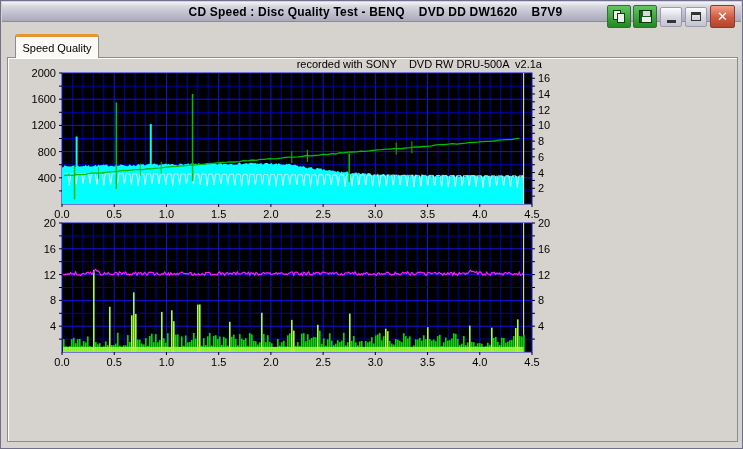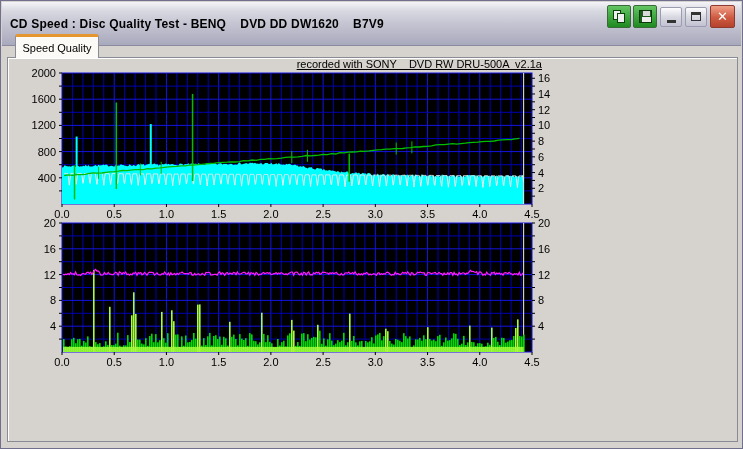--- a/index.html
+++ b/index.html
@@ -1,23 +1,23 @@
 <!DOCTYPE html>
 <html><head>
 <meta charset="utf-8">
 <style>
   html,body{margin:0;padding:0;background:#808080;}
   *{box-sizing:border-box;}
   body{font-family:"Liberation Sans","DejaVu Sans",sans-serif;}
   .window{position:relative;width:743px;height:449px;background:#D6D3CE;
           border:1px solid #70708E;overflow:hidden;}
   
-  .titlebar{position:absolute;left:1px;top:1px;right:1px;height:44px;
+  .titlebar{position:absolute;left:1px;top:1px;right:1px;height:20px;
     background:linear-gradient(180deg,#F4F4F8 0%,#D9D9E2 20%,#C2C2D0 55%,#A9A9BD 100%);
-    border-bottom:1px solid #8A8AA0;display:flex;align-items:center;}
+    border-bottom:1px solid #8A8AA0;display:flex;align-items:center;justify-content:center;}
   .title-text{font-size:12px;font-weight:bold;color:#000;padding-left:8px;white-space:pre;letter-spacing:.2px;}
   .tb-btns{position:absolute;right:6px;top:3px;display:flex;align-items:center;}
   .tb-btn{width:24px;height:23px;margin-left:2px;border:1px solid #3A6A3A;border-radius:2px;
     background:linear-gradient(180deg,#63C563,#1F8A1F);display:flex;align-items:center;justify-content:center;cursor:pointer;}
   .tb-sys{width:22px;height:20px;margin-left:3px;border:1px solid #9C9CB0;border-radius:2px;
     background:linear-gradient(180deg,#FDFDFE,#D8D8E2 50%,#C2C2D2);display:flex;align-items:center;justify-content:center;
     font-size:11px;color:#222;cursor:pointer;}
   .tb-close{width:25px;height:23px;margin-left:3px;border:1px solid #8E3A2E;border-radius:2px;
     background:linear-gradient(180deg,#F0A088,#CE5B41 55%,#B5432C);display:flex;align-items:center;justify-content:center;
     color:#fff;font-size:13px;font-weight:bold;cursor:pointer;}
@@ -30,21 +30,21 @@
   .glyph-min{width:9px;height:3px;background:#333;margin-top:9px;}
   .glyph-max{width:10px;height:9px;border:1px solid #333;border-top:3px solid #333;}
   
   .tab{position:absolute;left:14px;top:33px;width:84px;height:24px;background:#FBFAF6;
     border:1px solid #898C95;border-bottom:none;border-top:3px solid #E5962E;border-radius:3px 3px 0 0;
     font-size:11px;color:#000;display:flex;align-items:center;justify-content:center;z-index:3;cursor:pointer;}
   .tabpage{position:absolute;left:6px;top:56px;width:731px;height:385px;background:#D6D3CE;
     border:1px solid #898C95;box-shadow:inset 1px 1px 0 #FFFFFF;z-index:1;}
   
   .rec-header{position:absolute;left:200px;top:57px;width:341px;height:14px;font-size:11px;color:#000;
-    text-align:right;white-space:pre;z-index:4;text-decoration:underline;}
+    text-align:right;white-space:pre;z-index:4;}
   #charts-svg{position:absolute;left:10px;top:57px;z-index:2;}
   
   .groupbox{position:absolute;border:1px solid #9A9C93;border-radius:4px;box-shadow:inset 1px 1px 0 #F4F2EC;background:#D6D3CE;}
   .gb-title{position:absolute;top:-7px;left:6px;background:#D6D3CE;padding:0 3px;font-size:11px;color:#333;
     display:flex;align-items:center;white-space:nowrap;}
   .swatch{display:inline-block;width:8px;height:8px;border:1px solid #555;margin-right:4px;}
   .stat-row{display:flex;justify-content:space-between;padding:0 8px;font-size:11px;line-height:16px;}
   .stat-row .lab{color:#000;} .stat-row .val{color:#0000A0;}
   .po-row{position:absolute;left:386px;top:423px;width:156px;display:flex;justify-content:space-between;
     font-size:11px;color:#000;}

